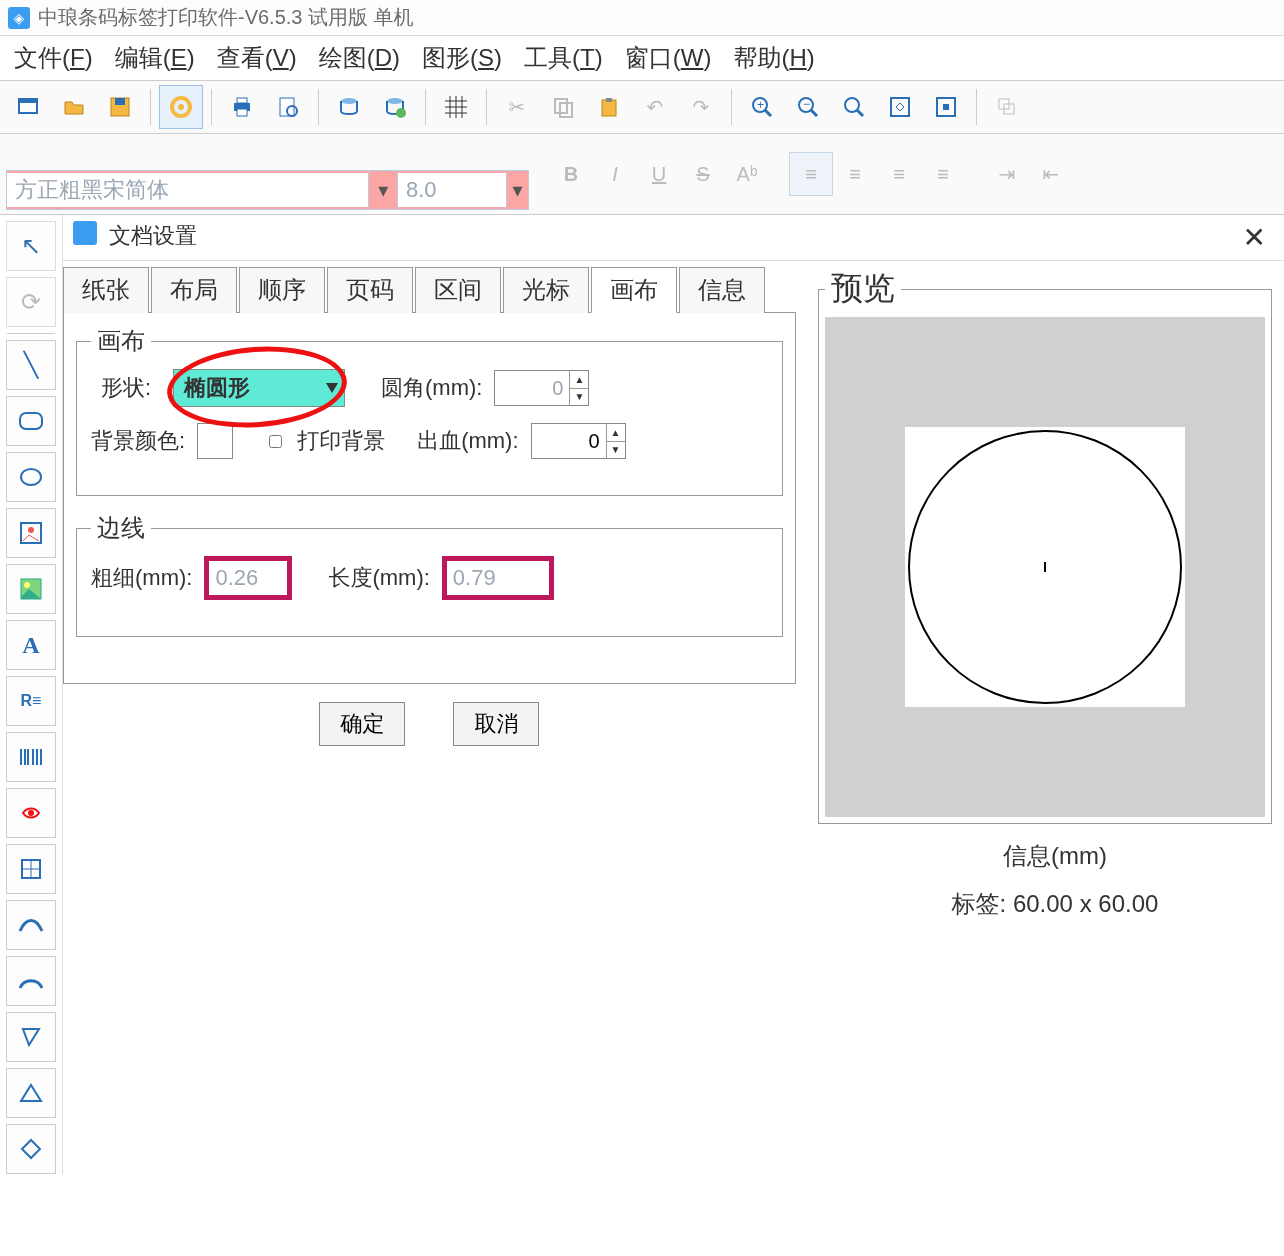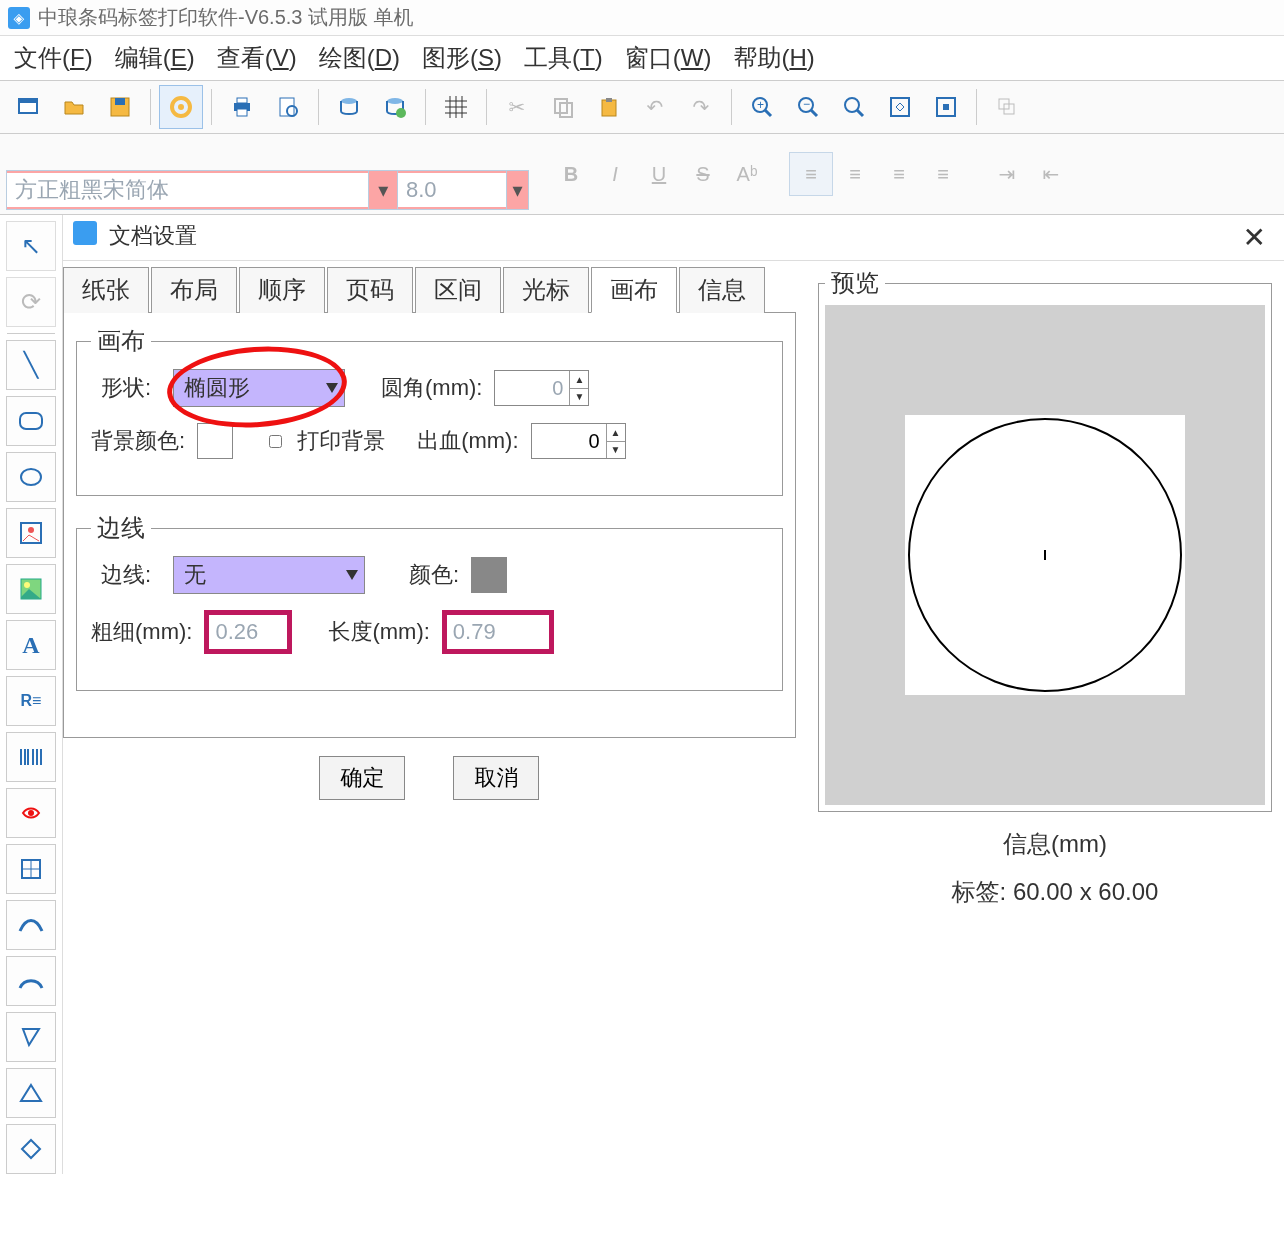--- a/index.html
+++ b/index.html
@@ -27,35 +27,35 @@
 .left{flex:1.6;padding:0;}
 .tabs{display:flex;margin-top:6px;}
 .tab{padding:6px 18px;border:1px solid #999;border-bottom:none;margin-right:2px;font-size:24px;background:#f7f7f7;cursor:pointer;}
 .tab.active{background:#fff;border-bottom:1px solid #fff;position:relative;z-index:2;}
 .groupwrap{border:1px solid #999;margin-top:-1px;padding:12px 10px 30px 10px;}
 fieldset{border:1px solid #999;padding:12px 14px 20px 14px;margin-bottom:16px;}
 legend{font-size:24px;padding:0 6px;}
 .row{display:flex;align-items:center;gap:12px;margin-bottom:16px;font-size:22px;}
 .label{min-width:70px;text-align:center;}
 select,input[type=text]{font-size:22px;padding:4px 6px;border:5px solid #be185d;}
-.select{display:inline-flex;align-items:center;border:1px solid #888;height:36px;position:relative;background:#c4b5fd;}
+.select{display:inline-flex;align-items:center;border:1px solid #888;height:36px;position:relative;background:#5eead4;font-weight:bold;}
 .select span{padding:0 30px 0 10px;}
 .select .tri{position:absolute;right:6px;border-left:6px solid transparent;border-right:6px solid transparent;border-top:10px solid #333;}
 .spin{display:inline-flex;border:1px solid #888;height:34px;align-items:stretch;}
 .spin input{border:0;width:62px;text-align:right;padding:0 6px;font-size:20px;}
 .spin .btns{display:flex;flex-direction:column;border-left:1px solid #999;}
 .spin .btns div{width:18px;flex:1;display:flex;align-items:center;justify-content:center;font-size:10px;border-bottom:1px solid #999;cursor:pointer;}
 .spin .btns div:last-child{border-bottom:0;}
 .btn{min-width:80px;padding:6px 20px;border:1px solid #888;background:#f3f3f3;font-size:22px;cursor:pointer;}
 .colorbox{width:34px;height:34px;border:1px solid #888;background:#fff;}
 .disabled{color:#9aa6b2;}
 .redcircle{position:absolute;border:5px solid #e11;border-radius:50%;width:170px;height:70px;pointer-events:none;transform:rotate(-4deg);}
 .right{flex:1;padding:0 10px 20px 20px;}
 .rfieldset{border:1px solid #999;padding:6px;margin-top:6px;}
-.rfieldset legend{font-size:24px;}
+.rfieldset legend{font-size:32px;}
 .preview-outer{background:#d0d0d0;height:500px;display:flex;align-items:center;justify-content:center;overflow:hidden;}
 .page{background:#fff;width:280px;height:280px;display:flex;align-items:center;justify-content:center;position:relative;}
 .circle{width:270px;height:270px;border:2px solid #000;border-radius:50%;}
 .dim{font-size:24px;margin:16px 10px 6px 30px;text-align:center;}
 .buttons{display:flex;gap:48px;justify-content:center;padding:18px 0;}
 svg{display:block;}
 .ghost{color:#bbb;}
 </style>
 </head>
 <body>
@@ -371,30 +371,20 @@
                     <div>▲</div>
                     <div>▼</div>
                   </div>
               </div>
             </div>
           </fieldset>
 
           <fieldset>
             <legend>边线</legend>
             <div class="row">
-              <span class="label">边线:</span>
-              <div class="select" style="width:190px">
-                <span>无</span>
-                <div class="tri"></div>
-              </div>
-              <span style="width:20px"></span>
-              <span>颜色:</span>
-              <div class="colorbox" style="background:#888"></div>
-            </div>
-            <div class="row">
               <span>粗细(mm):</span>
               <input type="text" class="disabled" style="width: 66px;" value="0.26">
               <span style="width:12px"></span>
               <span>长度(mm):</span>
               <input type="text" class="disabled" style="width: 90px;" value="0.79">
             </div>
           </fieldset>
 
         </div>
         <div class="buttons">

